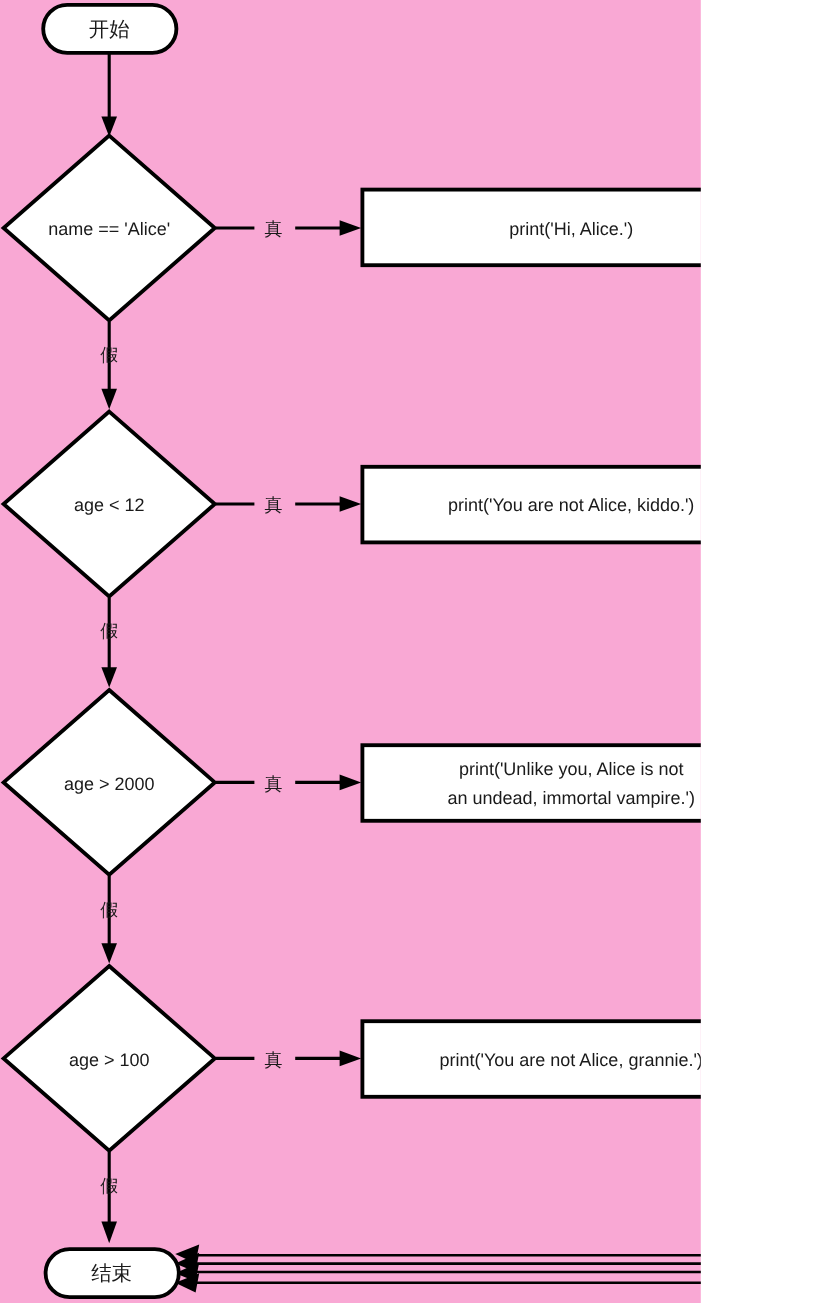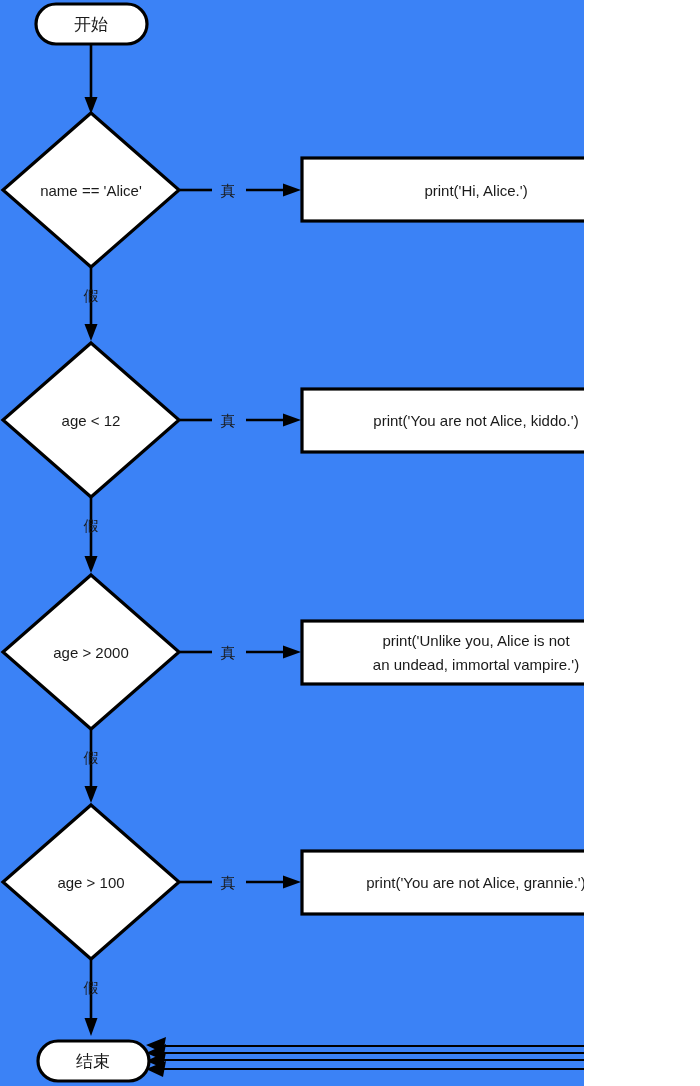--- a/index.html
+++ b/index.html
@@ -7,21 +7,21 @@
     padding: 0;
     background: #ffffff;
   }
   body {
     font-family: "Liberation Sans", "DejaVu Sans", sans-serif;
   }
   #flow-root {
     position: relative;
     width: 584px;
     height: 1086px;
-    background: #3b82f6;
+    background: #f9a8d4;
     overflow: hidden;
   }
   #flow-svg {
     position: absolute;
     left: 0;
     top: 0;
     width: 700px;
     height: 1086px;
   }
   .node-shape {

